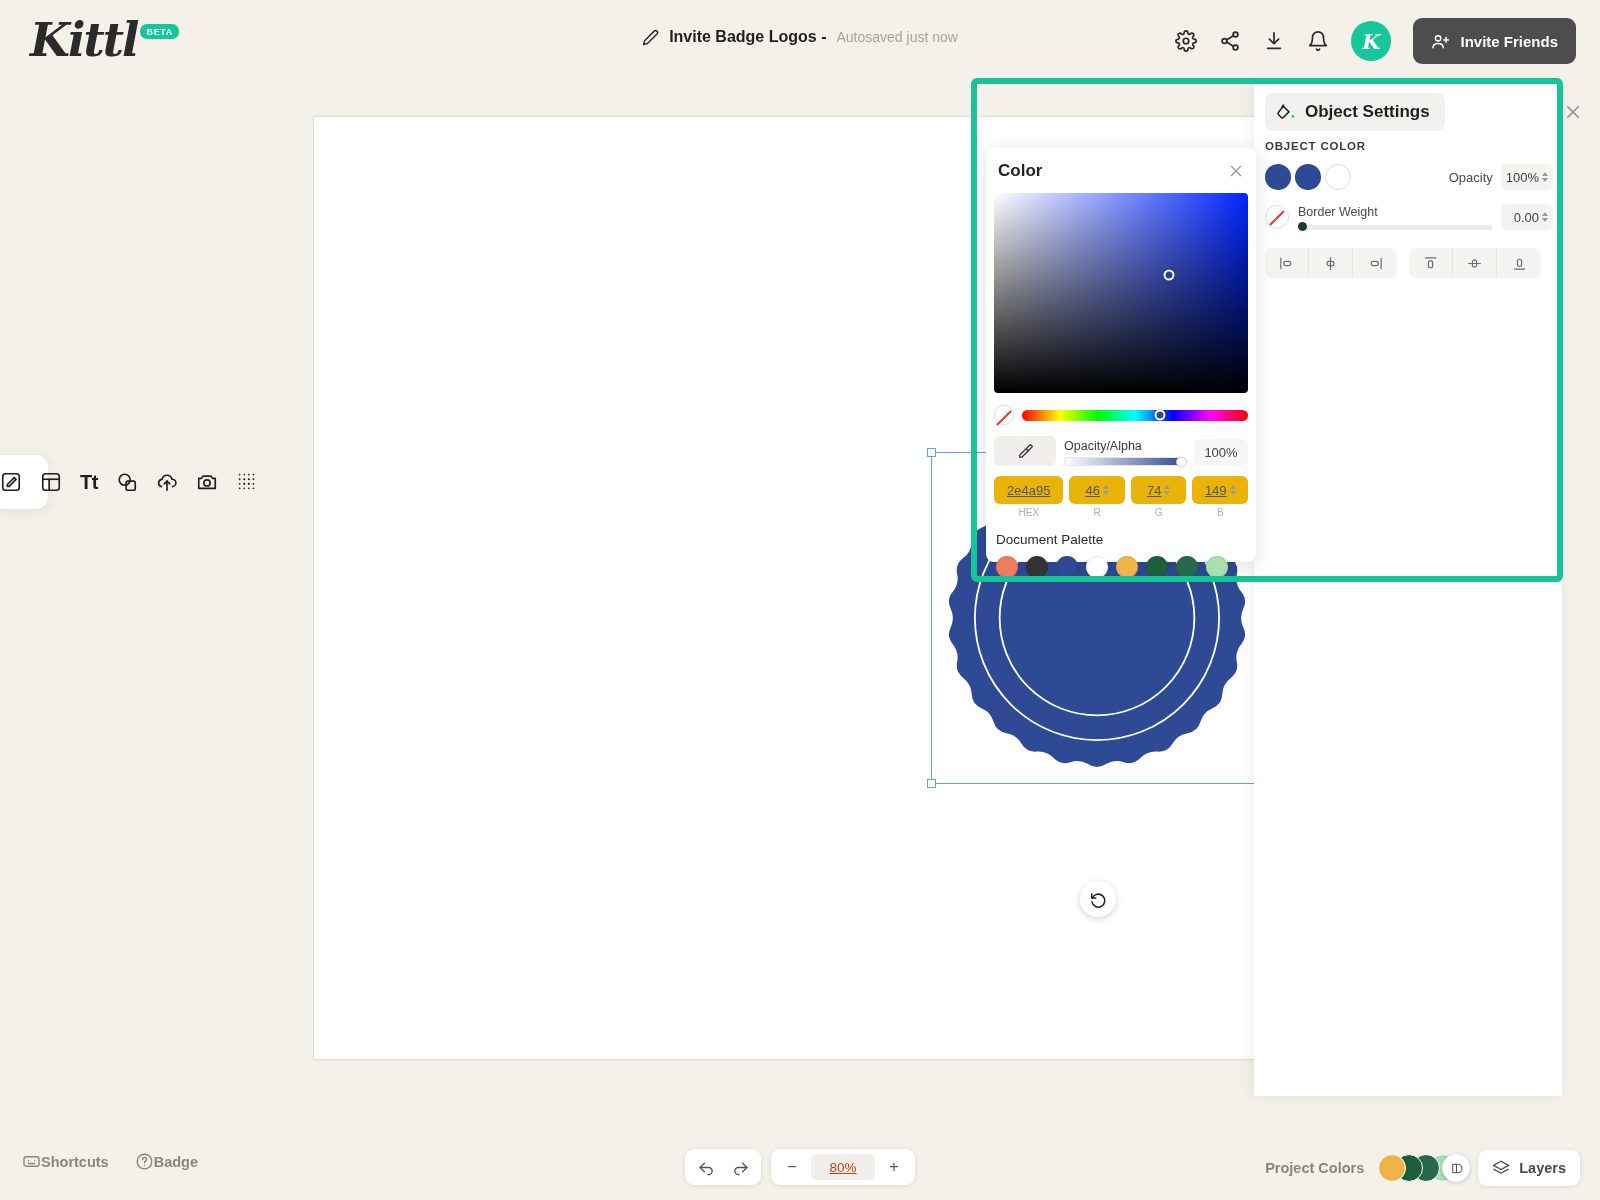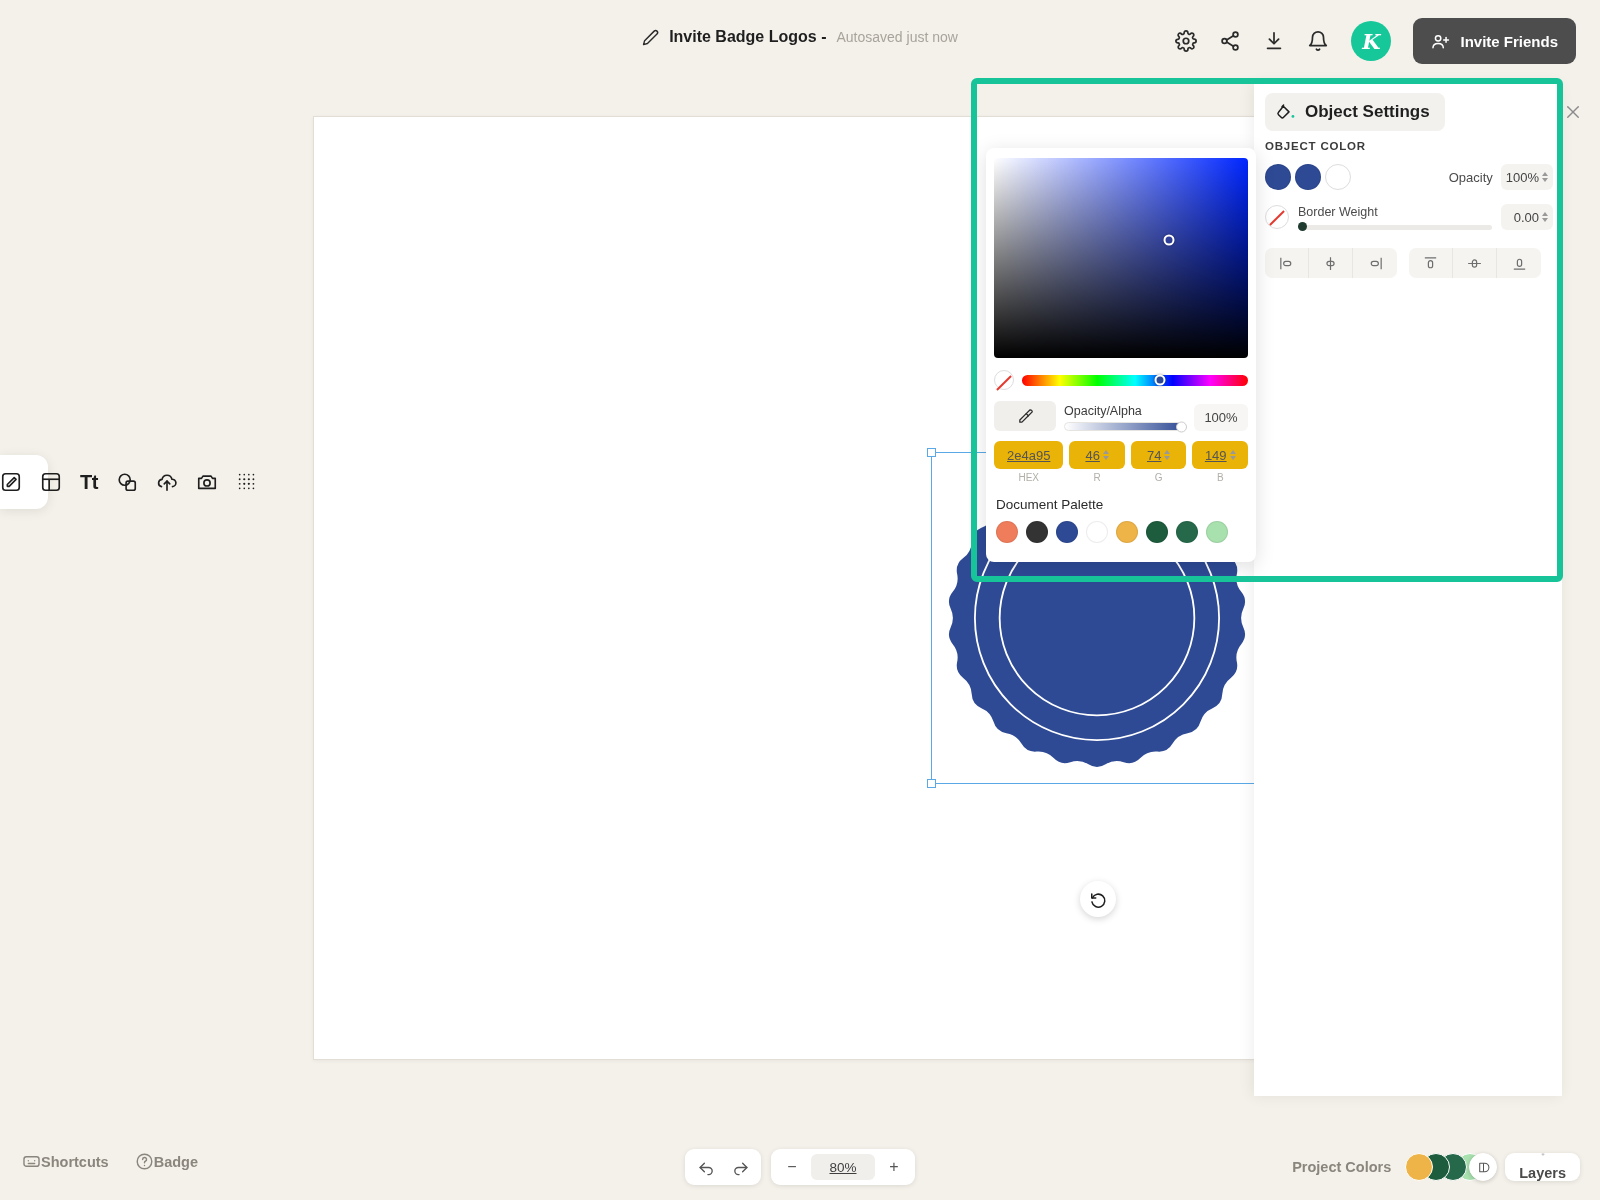--- a/index.html
+++ b/index.html
@@ -243,42 +243,46 @@
     box-shadow: 0 1px 5px rgba(0,0,0,.10);
     display: flex; align-items: center; padding: 0 6px; gap: 4px;
   }
   .pill-btn {
     width: 30px; height: 28px; display: flex; align-items: center;
     justify-content: center; cursor: pointer; color: #555; font-size: 16px;
   }
   .zoom-val {
     background: #f1efec; border-radius: 6px; height: 26px; min-width: 64px;
     display: flex; align-items: center; justify-content: center;
-    font-size: 13.5px; color: #404040; cursor: pointer; text-decoration: underline;
+    font-size: 13.5px; color: #c2410c; cursor: pointer; text-decoration: underline;
   }
   .foot-right {
     position: absolute; right: 20px; top: 12px; display: flex; align-items: center; gap: 14px;
   }
   .proj-label { font-size: 14.5px; font-weight: bold; color: #8a867e; }
   .proj-dots { position: relative; width: 86px; height: 34px; cursor: pointer; }
   .proj-dots span {
     position: absolute; top: 3px; width: 28px; height: 28px; border-radius: 50%;
     border: 1.5px solid #fff;
   }
   .layers-btn {
-    background: #fff; border-radius: 9px; height: 28px; padding: 0 14px;
+    background: #fff; border-radius: 9px; height: 36px; padding: 0 14px;
     display: flex; align-items: center; gap: 9px; cursor: pointer;
     box-shadow: 0 1px 5px rgba(0,0,0,.10);
-    font-size: 14.5px; font-weight: bold; color: #4a4a4a; flex-direction: column;
+    font-size: 14.5px; font-weight: bold; color: #4a4a4a;
   }
 </style>
 </head>
 <body>
 
 <div class="header">
+  <div class="logo-wrap">
+    <span class="logo-text">Kittl</span>
+    <span class="beta-badge">BETA</span>
+  </div>
 
   <div class="doc-title-wrap">
     <svg class="hicon" style="width:17px;height:17px" viewBox="0 0 24 24" fill="none" stroke="currentColor" stroke-width="2" stroke-linecap="round" stroke-linejoin="round">
         <path d="M17 3a2.8 2.8 0 1 1 4 4L7.5 20.5 2 22l1.5-5.5z"></path>
       </svg>
     <span class="doc-title">Invite Badge Logos -</span>
     <span class="doc-saved">Autosaved just now</span>
   </div>
 
   <div class="header-right">
@@ -498,20 +502,27 @@
         <svg viewBox="0 0 24 24" fill="none" stroke="currentColor" stroke-width="1.7">
             <line x1="4" y1="20" x2="20" y2="20"></line>
             <rect x="9" y="6" width="6" height="10" rx="3"></rect>
           </svg>
       </div>
     </div>
   </div>
 </div>
 
 <div class="color-popup">
+  <div class="cp-head">
+    <span class="cp-title">Color</span>
+    <svg class="cp-x" viewBox="0 0 24 24" fill="none" stroke="currentColor" stroke-width="2" stroke-linecap="round">
+        <line x1="5" y1="5" x2="19" y2="19"></line>
+        <line x1="19" y1="5" x2="5" y2="19"></line>
+      </svg>
+  </div>
 
   <div class="sv-area">
     <div class="sv-knob"></div>
   </div>
 
   <div class="hue-row">
     <div class="slash-circle" style="width:20px;height:20px"></div>
     <div class="hue-track">
       <div class="hue-knob"></div>
     </div>

